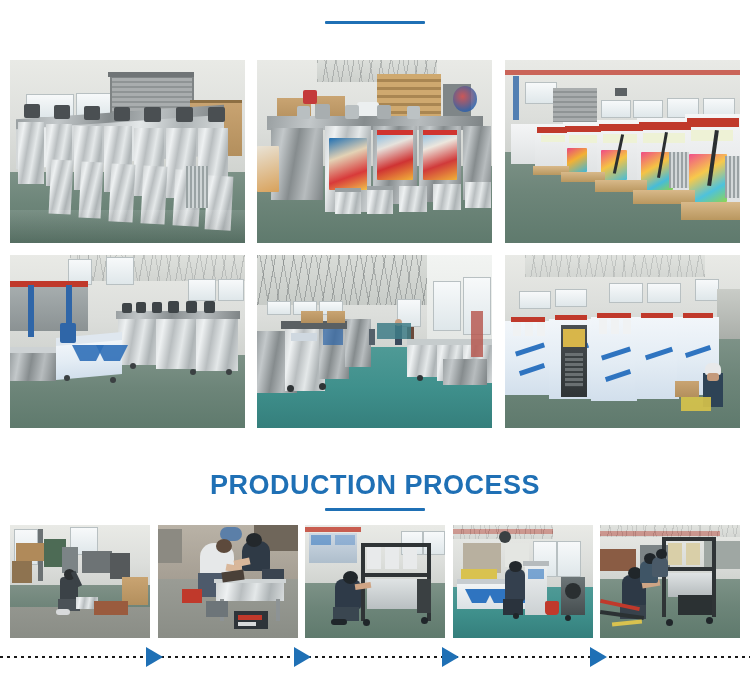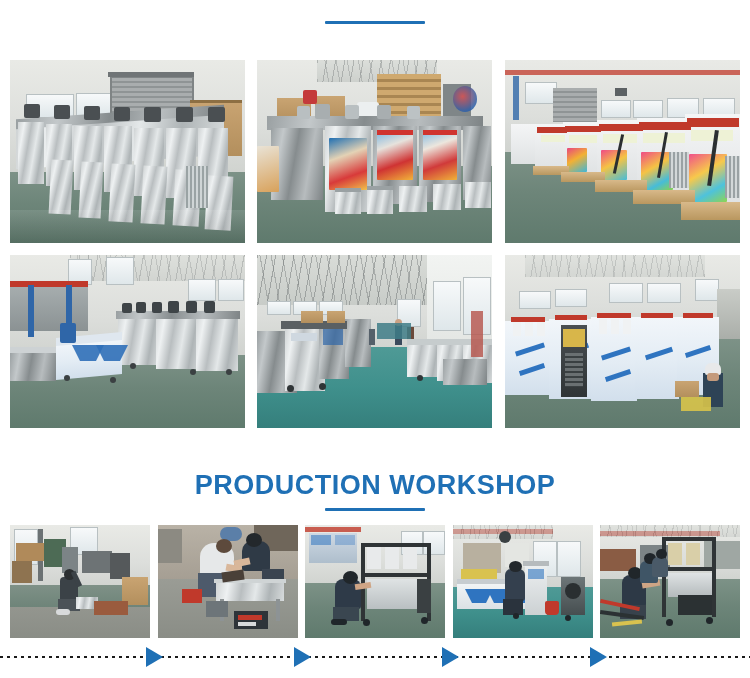--- a/index.html
+++ b/index.html
@@ -363,21 +363,21 @@
 
       <div class="s" style="left:198px;top:118px;width:20px;height:34px;background:#2e4356;"></div>
       <div class="s" style="left:200px;top:108px;width:16px;height:12px;background:#e8e9ea;border-radius:6px 6px 2px 2px;"></div>
       <div class="s" style="left:202px;top:118px;width:12px;height:8px;background:#c49a7c;border-radius:3px;"></div>
       <div class="s carton" style="left:170px;top:126px;width:24px;height:16px;"></div>
       <div class="s" style="left:176px;top:142px;width:30px;height:14px;background:#d8c44a;opacity:.9;"></div>
     </div>
   </div>
 
   <div id="title-process">
-    <div class="section-title">PRODUCTION WORKSHOP</div>
+    <div class="section-title">PRODUCTION PROCESS</div>
     <div class="title-rule"></div>
   </div>
 
   <div class="photo" style="left:10px;top:525px;width:140px;height:113px;">
     <div class="scene">
       <div class="s wall" style="left:0;top:0;width:140px;height:64px;"></div>
       <div class="s window" style="left:4px;top:4px;width:22px;height:34px;"></div>
       <div class="s window" style="left:60px;top:2px;width:26px;height:26px;"></div>
       <div class="s" style="left:28px;top:4px;width:5px;height:52px;background:#6c7274;"></div>
       <div class="s floor-gray" style="left:0;top:60px;width:140px;height:53px;"></div>

